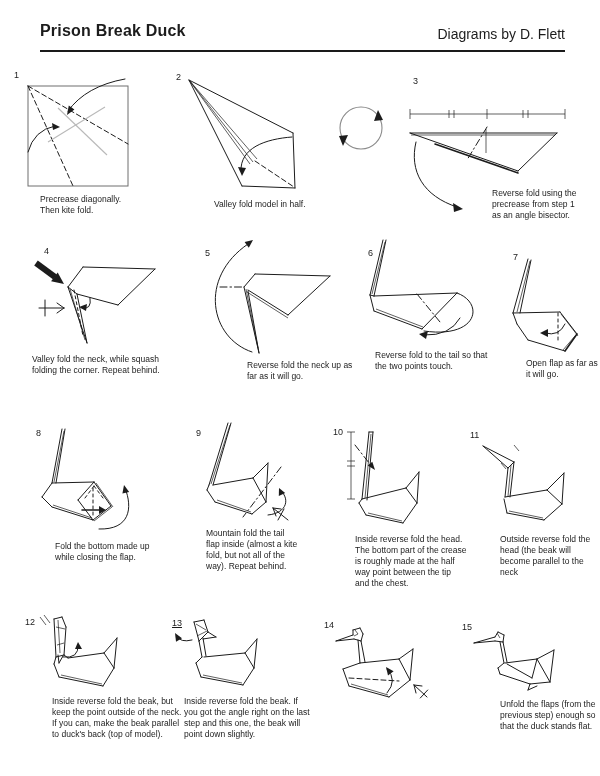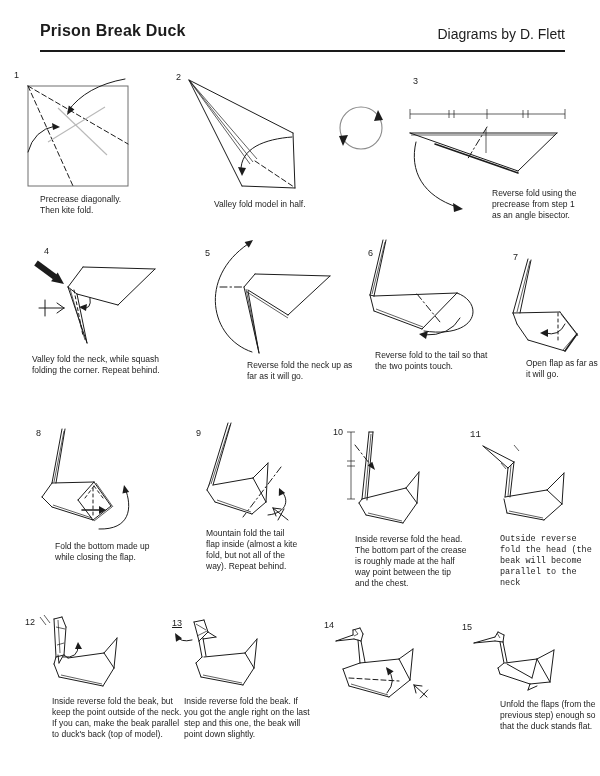--- a/index.html
+++ b/index.html
@@ -304,21 +304,21 @@
       <line class="ln" x1="68" y1="96" x2="82" y2="76"></line>
     </g>
     <g>
       <line class="ln ddt" x1="20" y1="18" x2="38" y2="41"></line>
       <polygon class="fl" points="40,43 37.3,34.8 32.7,38.6"></polygon>
     </g>
   </svg>
   <div class="cap" style="left:25px;top:112px;width:112px;">Inside reverse fold the head. The bottom part of the crease is roughly made at the half way point between the tip and the chest.</div>
 </div>
 
-<div class="step" style="left:468px;top:422px;width:132px;height:180px;font-family:Liberation Mono, monospace;">
+<div class="step" style="left:468px;top:422px;width:132px;height:180px;">
   <div class="num" style="left:2px;top:8px;">11</div>
   <svg style="left:2px;top:10px;" width="120" height="105" viewBox="0 0 120 105">
     <g>
       <line class="ln" x1="13" y1="14" x2="44" y2="30"></line>
       <line class="ln" x1="13" y1="14" x2="38" y2="36"></line>
       <line class="ln" x1="44" y1="30" x2="38" y2="36"></line>
       <line class="thn" x1="44" y1="13" x2="49" y2="19"></line>
       <line class="thn" x1="31" y1="31" x2="36" y2="37"></line>
       <line class="ln" x1="44" y1="30" x2="40" y2="65"></line>
       <line class="ln" x1="38" y1="36" x2="35" y2="65"></line>

